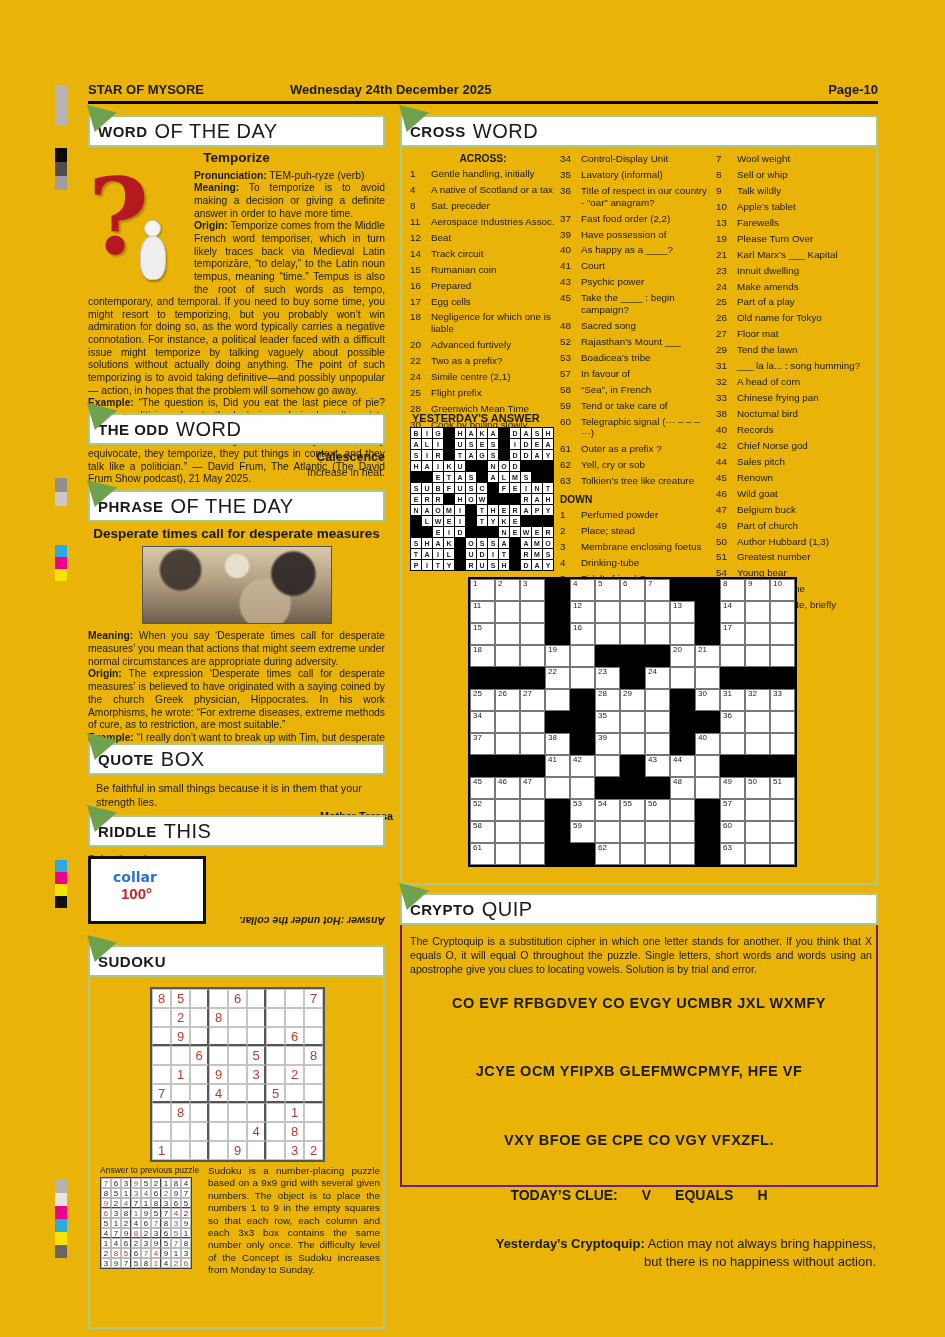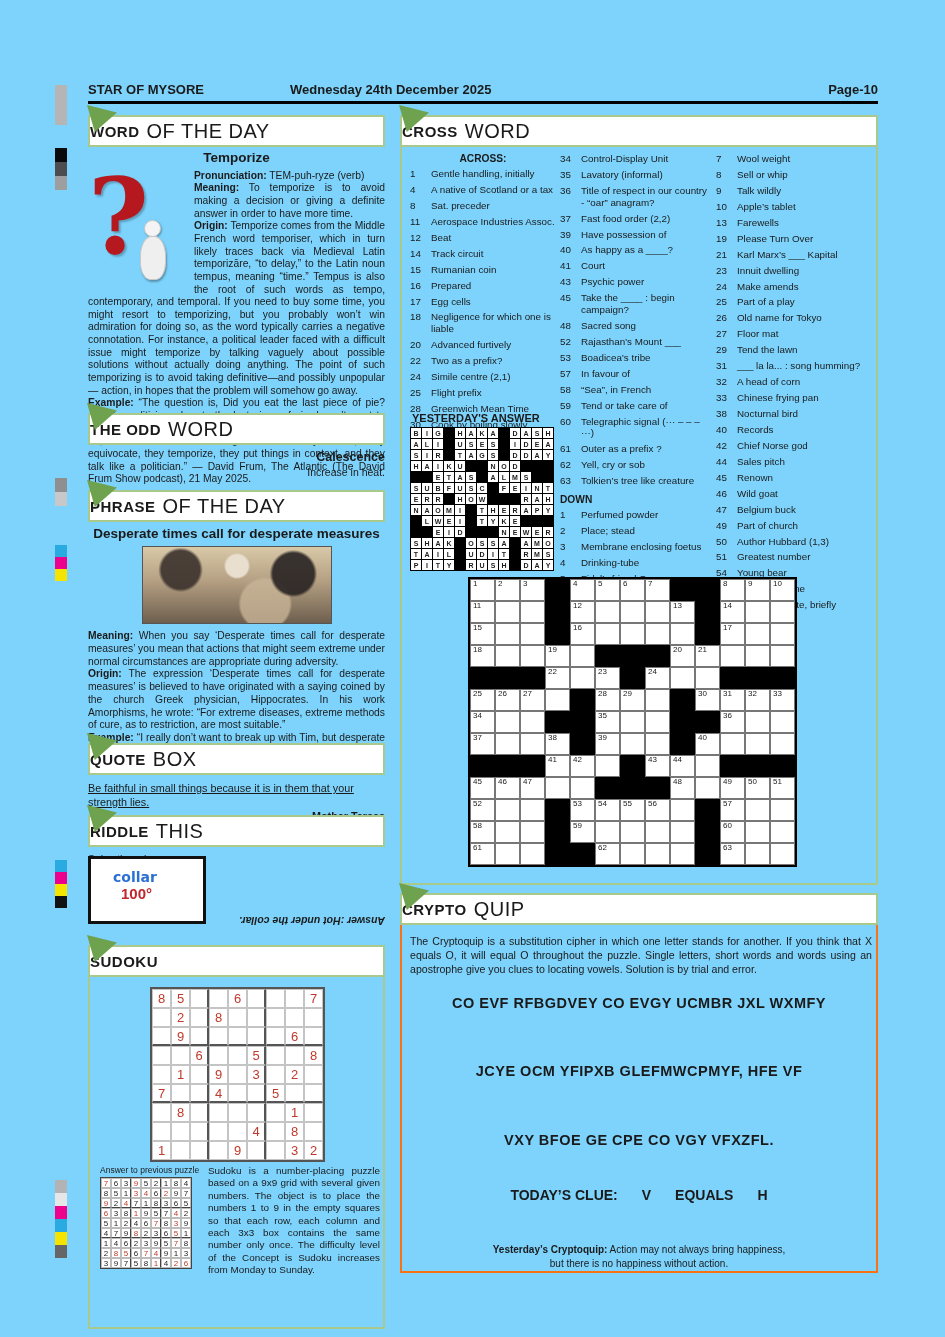--- a/index.html
+++ b/index.html
@@ -1,29 +1,29 @@
 <!DOCTYPE html>
 <html><head>
 <meta charset="utf-8">
 <style>
   * { margin:0; padding:0; box-sizing:border-box; }
   html,body { background:#e8e8e8; }
   body { font-family:"Liberation Sans", sans-serif; color:#1a1a1a; }
-  .page { position:relative; width:945px; height:1337px; background:#7dd3fc; margin:0 auto; overflow:hidden; }
+  .page { position:relative; width:945px; height:1337px; background:#eab308; margin:0 auto; overflow:hidden; }
 
   
   .masthead { position:absolute; left:88px; top:82px; width:790px; height:16px; }
   .masthead .pub { position:absolute; left:0; top:0; font-weight:bold; font-size:13px; }
   .masthead .date { position:absolute; left:202px; top:0; font-weight:bold; font-size:13px; }
   .masthead .pageno { position:absolute; right:0; top:0; font-weight:bold; font-size:13px; }
   .rule { position:absolute; left:88px; top:101px; width:790px; height:3px; background:#000; }
 
   
   .sec-box { position:absolute; border:2px solid #a8c88c; background:#fff; height:32px;
-             display:flex; align-items:center; padding-left:0; }
+             display:flex; align-items:center; padding-left:8px; }
   .sec-box .flag { position:absolute; top:-12px; left:-3px; width:30px; height:27px; background:#6fa24e;
                    clip-path:polygon(0 0, 100% 28%, 26% 100%); }
   .sec-bold { font-weight:bold; font-size:15px; letter-spacing:.5px; }
   .sec-light { font-size:20px; font-weight:400; margin-left:7px; letter-spacing:.5px; }
 
   
   .wod-body { position:absolute; left:88px; top:150px; width:297px; font-size:10.3px; line-height:1.23; text-align:justify; }
   .wod-word { text-align:center; font-weight:bold; font-size:13.5px; margin-bottom:3px; }
   .wod-art { float:left; width:100px; height:118px; margin:2px 6px 2px 0; position:relative; }
   .wod-art .qm { position:absolute; left:0; top:-18px; font-size:104px; font-weight:bold; color:#b5181e;
@@ -41,21 +41,21 @@
   .phrase-title { position:absolute; left:88px; top:526px; width:297px; text-align:center; font-weight:bold; font-size:13.5px; }
   .phrase-photo { position:absolute; left:142px; top:546px; width:190px; height:78px; border:1px solid #555;
                   background:
                     radial-gradient(circle at 20% 30%, rgba(60,50,45,.9) 0 12%, transparent 14%),
                     radial-gradient(circle at 50% 25%, rgba(235,225,210,.95) 0 10%, transparent 12%),
                     radial-gradient(circle at 80% 35%, rgba(40,35,35,.9) 0 13%, transparent 15%),
                     radial-gradient(circle at 65% 75%, rgba(200,180,150,.8) 0 18%, transparent 20%),
                     linear-gradient(180deg, #d8c9a8 0%, #b49f82 45%, #6e5f4e 100%); }
   .phrase-body { position:absolute; left:88px; top:630px; width:297px; font-size:10.3px; line-height:1.24; text-align:justify; }
 
-  .quote-body { position:absolute; left:88px; top:781px; width:297px; font-size:10.8px; line-height:1.3;text-decoration:underline; }
+  .quote-body { position:absolute; left:96px; top:781px; width:297px; font-size:10.8px; line-height:1.3; }
   .quote-attr { text-align:right; font-weight:bold; }
 
   .riddle-prompt { position:absolute; left:88px; top:853px; width:297px; font-size:10.5px; }
   .rebus-box { position:absolute; left:88px; top:856px; width:118px; height:68px; border:3px solid #111; background:#fff; padding:10px 0 0 22px; }
   .rebus-top { color:#2a6fd6; font-weight:bold; font-size:14px; font-family:"DejaVu Sans", sans-serif; }
   .rebus-bottom { color:#c1272d; font-weight:bold; font-size:15px; margin-left:8px; }
   .riddle-answer { position:absolute; left:210px; top:915px; width:175px; transform:rotate(180deg);
                    font-style:italic; font-weight:bold; font-size:10.5px; text-align:left; }
 
   
@@ -93,28 +93,28 @@
         font-size:7px; font-weight:bold; }
   .yc.b { background:#000; }
 
   .xw-grid { position:absolute; left:66px; top:460px; border:2px solid #000; background:#fff;
              display:grid; grid-template-columns:repeat(13,25px); grid-auto-rows:22px; }
   .xc { border:0.5px solid #777; position:relative; background:#fff; }
   .xc.b { background:#000; border-color:#000; }
   .xc .n { position:absolute; top:0px; left:2px; font-size:8px; line-height:1; }
 
   
-  .crypto-box { position:absolute; left:400px; top:893px; width:478px; height:380px; border:2px solid #f97316; }
+  .crypto-box { position:absolute; left:400px; top:893px; width:478px; height:294px; border:2px solid #701a75; }
   .crypto-head { position:absolute; left:-2px; top:-2px; width:478px; }
   .crypto-intro { position:absolute; left:8px; top:40px; width:462px; font-size:10.6px; line-height:1.3; text-align:justify; }
   .cq-line { position:absolute; width:100%; text-align:center; font-weight:bold; font-size:14.5px; letter-spacing:.5px; }
   .cq1 { top:100px; } .cq2 { top:168px; } .cq3 { top:237px; }
   .cq-clue { position:absolute; top:292px; width:100%; text-align:center; font-weight:bold; font-size:14px; }
   .cq-clue span { margin:0 12px; }
-  .cq-yday { position:absolute; top:348px; width:100%; text-align:center; font-size:10px; line-height:1.4; }
+  .cq-yday { position:absolute; top:340px; width:100%; text-align:right; font-size:13px; line-height:1.4; }
   .cq-yday .lb { font-weight:bold; }
 
   
   .pmark { position:absolute; left:55px; width:12px; }
   .pmark div { width:12px; }
 </style>
 </head>
 <body>
 
 <div class="page">

